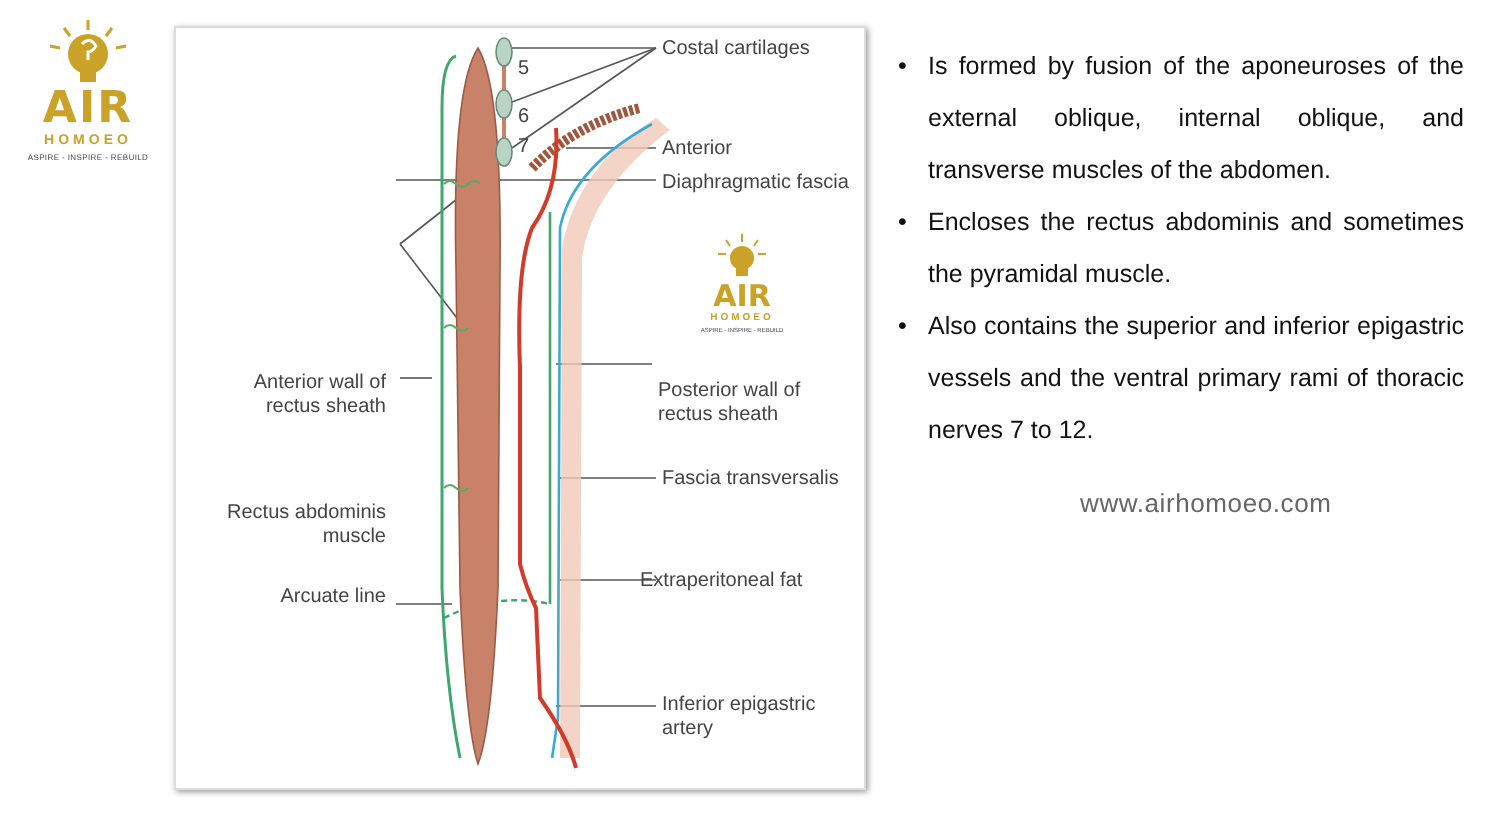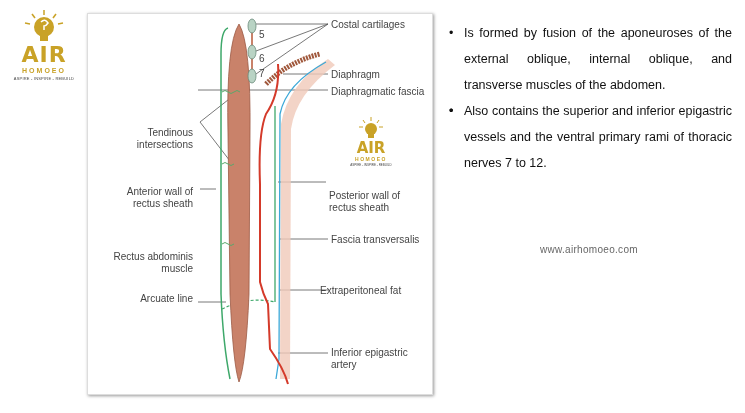--- a/index.html
+++ b/index.html
@@ -12,21 +12,21 @@
   .figure svg{position:absolute;left:0;top:0;}
   .lbl{position:absolute;font-size:10px;color:#444;line-height:12px;}
   .lbl.r{text-align:right;}
   .wm{position:absolute;left:339px;top:117px;width:64px;height:60px;text-align:center;}
   .wm .air{position:absolute;left:0;width:64px;top:22px;font-weight:bold;font-size:15px;color:#c9a227;font-family:"DejaVu Sans",sans-serif;}
   .wm .hom{position:absolute;left:0;width:64px;top:39px;font-weight:bold;font-size:5px;color:#c9a227;letter-spacing:1.5px;}
   .wm .tag{position:absolute;left:0;width:64px;top:46px;font-size:3px;color:#444;}
   .bullets{position:absolute;left:447px;top:20px;width:285px;margin:0;padding:0;list-style:none;}
   .bullets li{position:relative;padding-left:17px;font-size:12.5px;line-height:26px;color:#111;text-align:justify;}
   .bullets li .dot{position:absolute;left:2px;top:0;}
-  .site{position:absolute;left:540px;top:244px;font-size:10px;color:#666;letter-spacing:.3px;}
+  .site{position:absolute;left:540px;top:244px;font-size:13px;color:#666;letter-spacing:.3px;}
 </style>
 </head>
 <body>
 
 <div class="logo">
   <svg width="76" height="36" style="position:absolute;left:0;top:0">
     <g stroke="#c9a227" stroke-width="1.5">
       <line x1="38" y1="2" x2="38" y2="7"></line>
         <line x1="26" y1="6" x2="29" y2="10"></line>
         <line x1="50" y1="6" x2="47" y2="10"></line>
@@ -89,28 +89,27 @@
       <ellipse cx="164" cy="38" rx="4" ry="7"></ellipse>
       <ellipse cx="164" cy="62" rx="4" ry="7"></ellipse>
     </g>
   </svg>
 
   <div class="lbl" style="left:171px;top:15px">5</div>
   <div class="lbl" style="left:171px;top:39px">6</div>
   <div class="lbl" style="left:171px;top:54px">7</div>
 
   <div class="lbl" style="left:243px;top:5px">Costal cartilages</div>
-  <div class="lbl" style="left:243px;top:55px">Diaphragm</div>
+  <div class="lbl" style="left:243px;top:55px">Anterior</div>
   <div class="lbl" style="left:243px;top:72px">Diaphragmatic fascia</div>
   <div class="lbl" style="left:241px;top:176px;width:90px">Posterior wall of rectus sheath</div>
   <div class="lbl" style="left:243px;top:220px">Fascia transversalis</div>
   <div class="lbl" style="left:232px;top:271px">Extraperitoneal fat</div>
   <div class="lbl" style="left:243px;top:333px;width:80px">Inferior epigastric artery</div>
 
-  <div class="lbl r" style="left:30px;top:113px;width:75px">Tendinous intersections</div>
   <div class="lbl r" style="left:10px;top:172px;width:95px">Anterior wall of rectus sheath</div>
   <div class="lbl r" style="left:10px;top:237px;width:95px">Rectus abdominis muscle</div>
   <div class="lbl r" style="left:10px;top:279px;width:95px">Arcuate line</div>
 </div>
 
 <div class="wm">
   <svg width="64" height="22" style="position:absolute;left:0;top:0">
     <g stroke="#c9a227" stroke-width="1">
       <line x1="32" y1="0" x2="32" y2="4"></line>
         <line x1="24" y1="3" x2="26" y2="6"></line>
@@ -121,17 +120,17 @@
     <circle cx="32" cy="12" r="6" fill="#c9a227"></circle>
     <rect x="29" y="17" width="6" height="4" fill="#c9a227"></rect>
   </svg>
   <div class="air">AIR</div>
   <div class="hom">HOMOEO</div>
   <div class="tag">ASPIRE - INSPIRE - REBUILD</div>
 </div>
 
 <ul class="bullets">
   <li><span class="dot">•</span><span>Is formed by fusion of the aponeuroses of the external oblique, internal oblique, and transverse muscles of the abdomen.</span></li>
-  <li><span class="dot">•</span></li>
+  <li><span class="dot">•</span><span>Encloses the rectus abdominis and sometimes the pyramidal muscle.</span></li>
   <li><span class="dot">•</span><span>Also contains the superior and inferior epigastric vessels and the ventral primary rami of thoracic nerves 7 to 12.</span></li>
 </ul>
 
 <div class="site">www.airhomoeo.com</div>
 
 </body></html>

